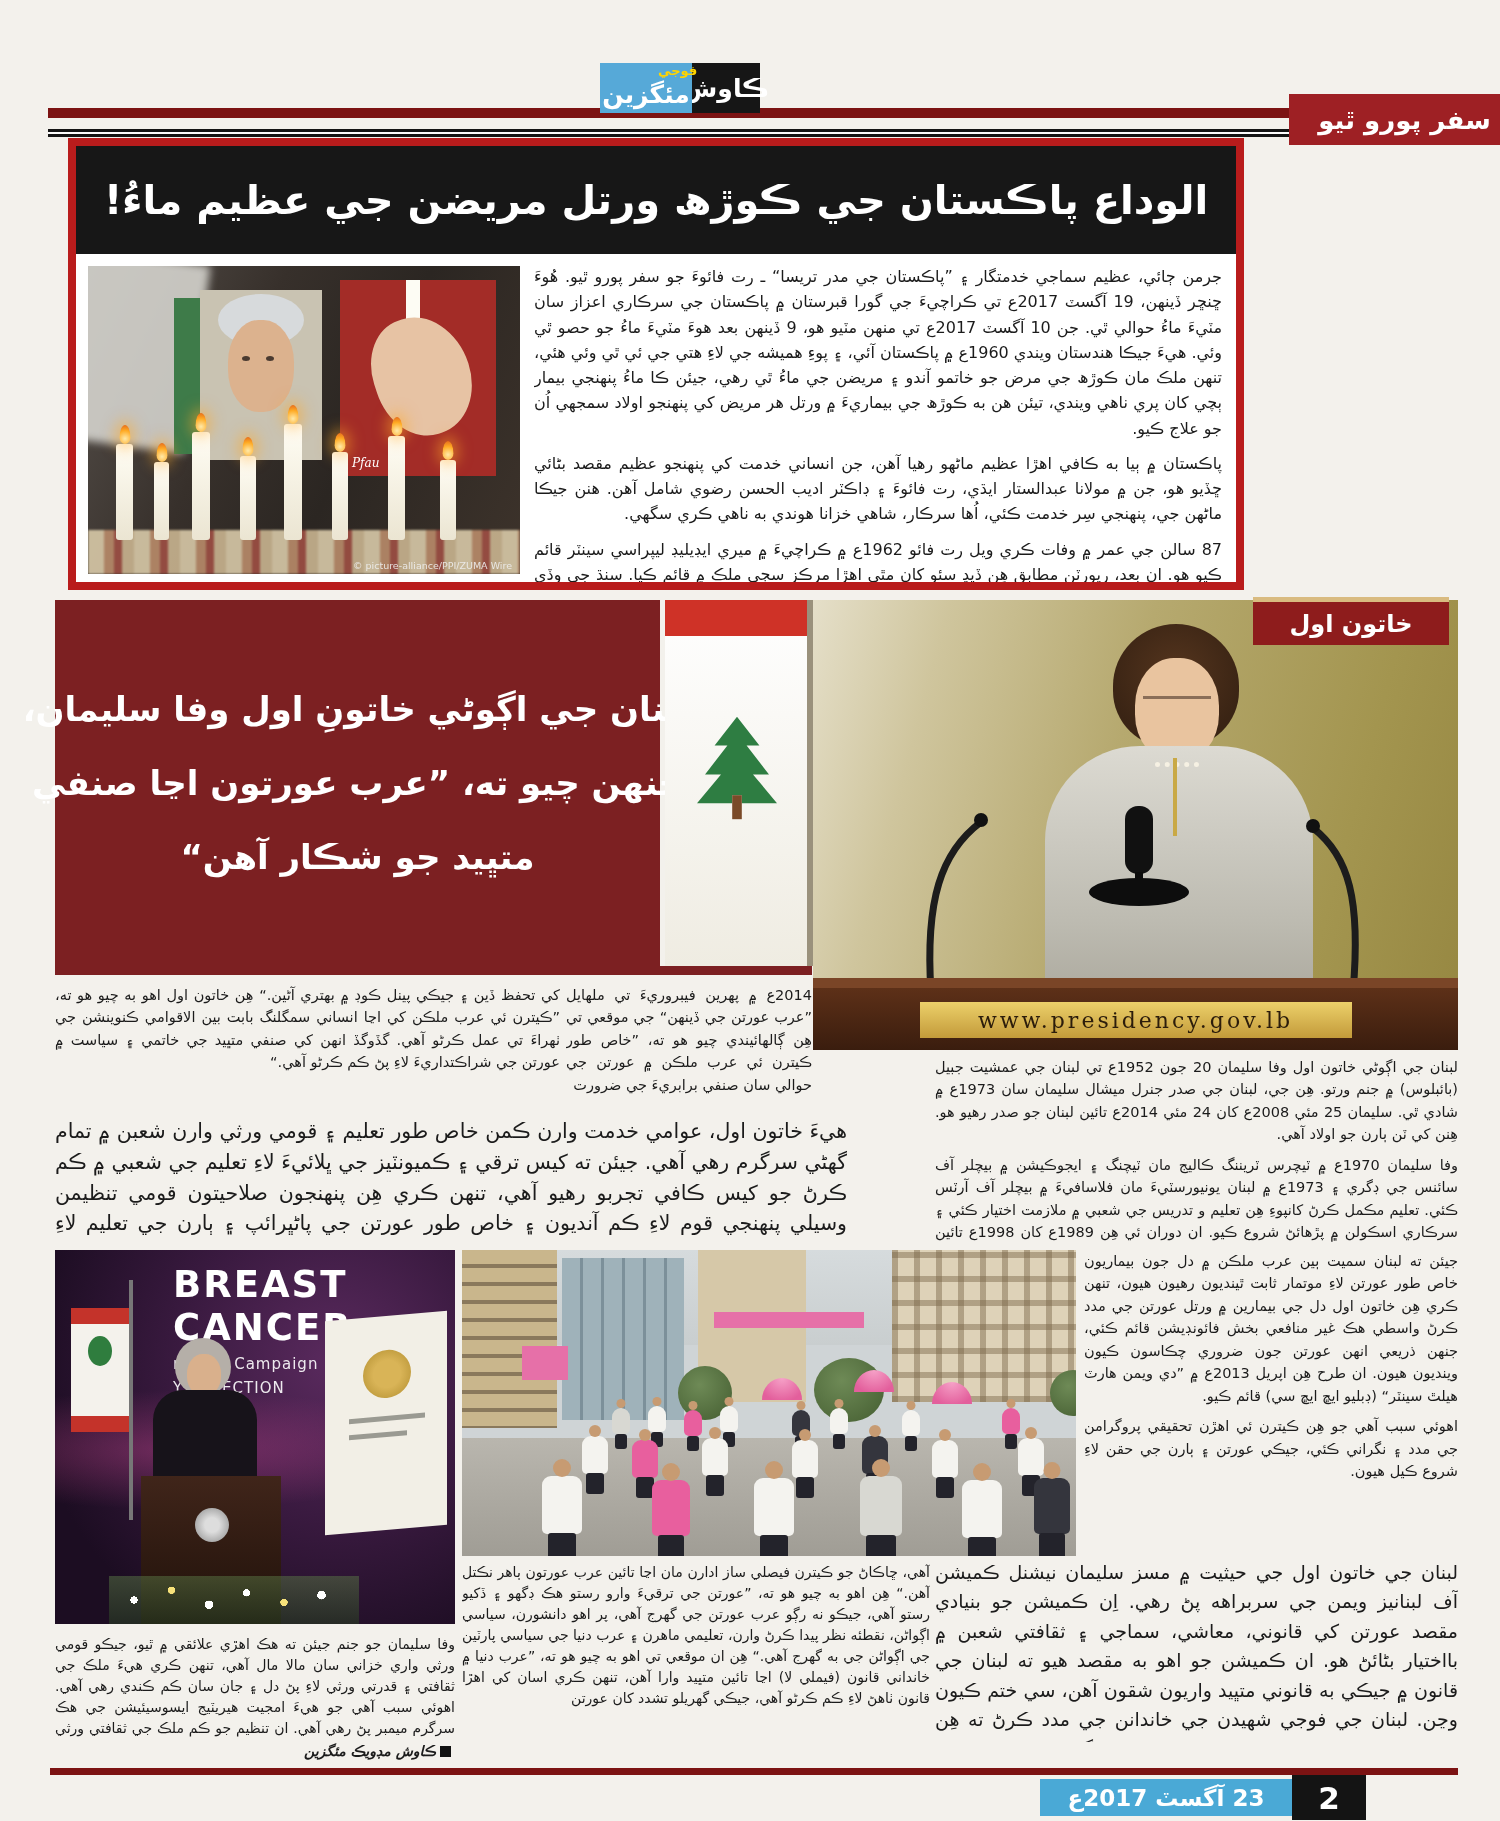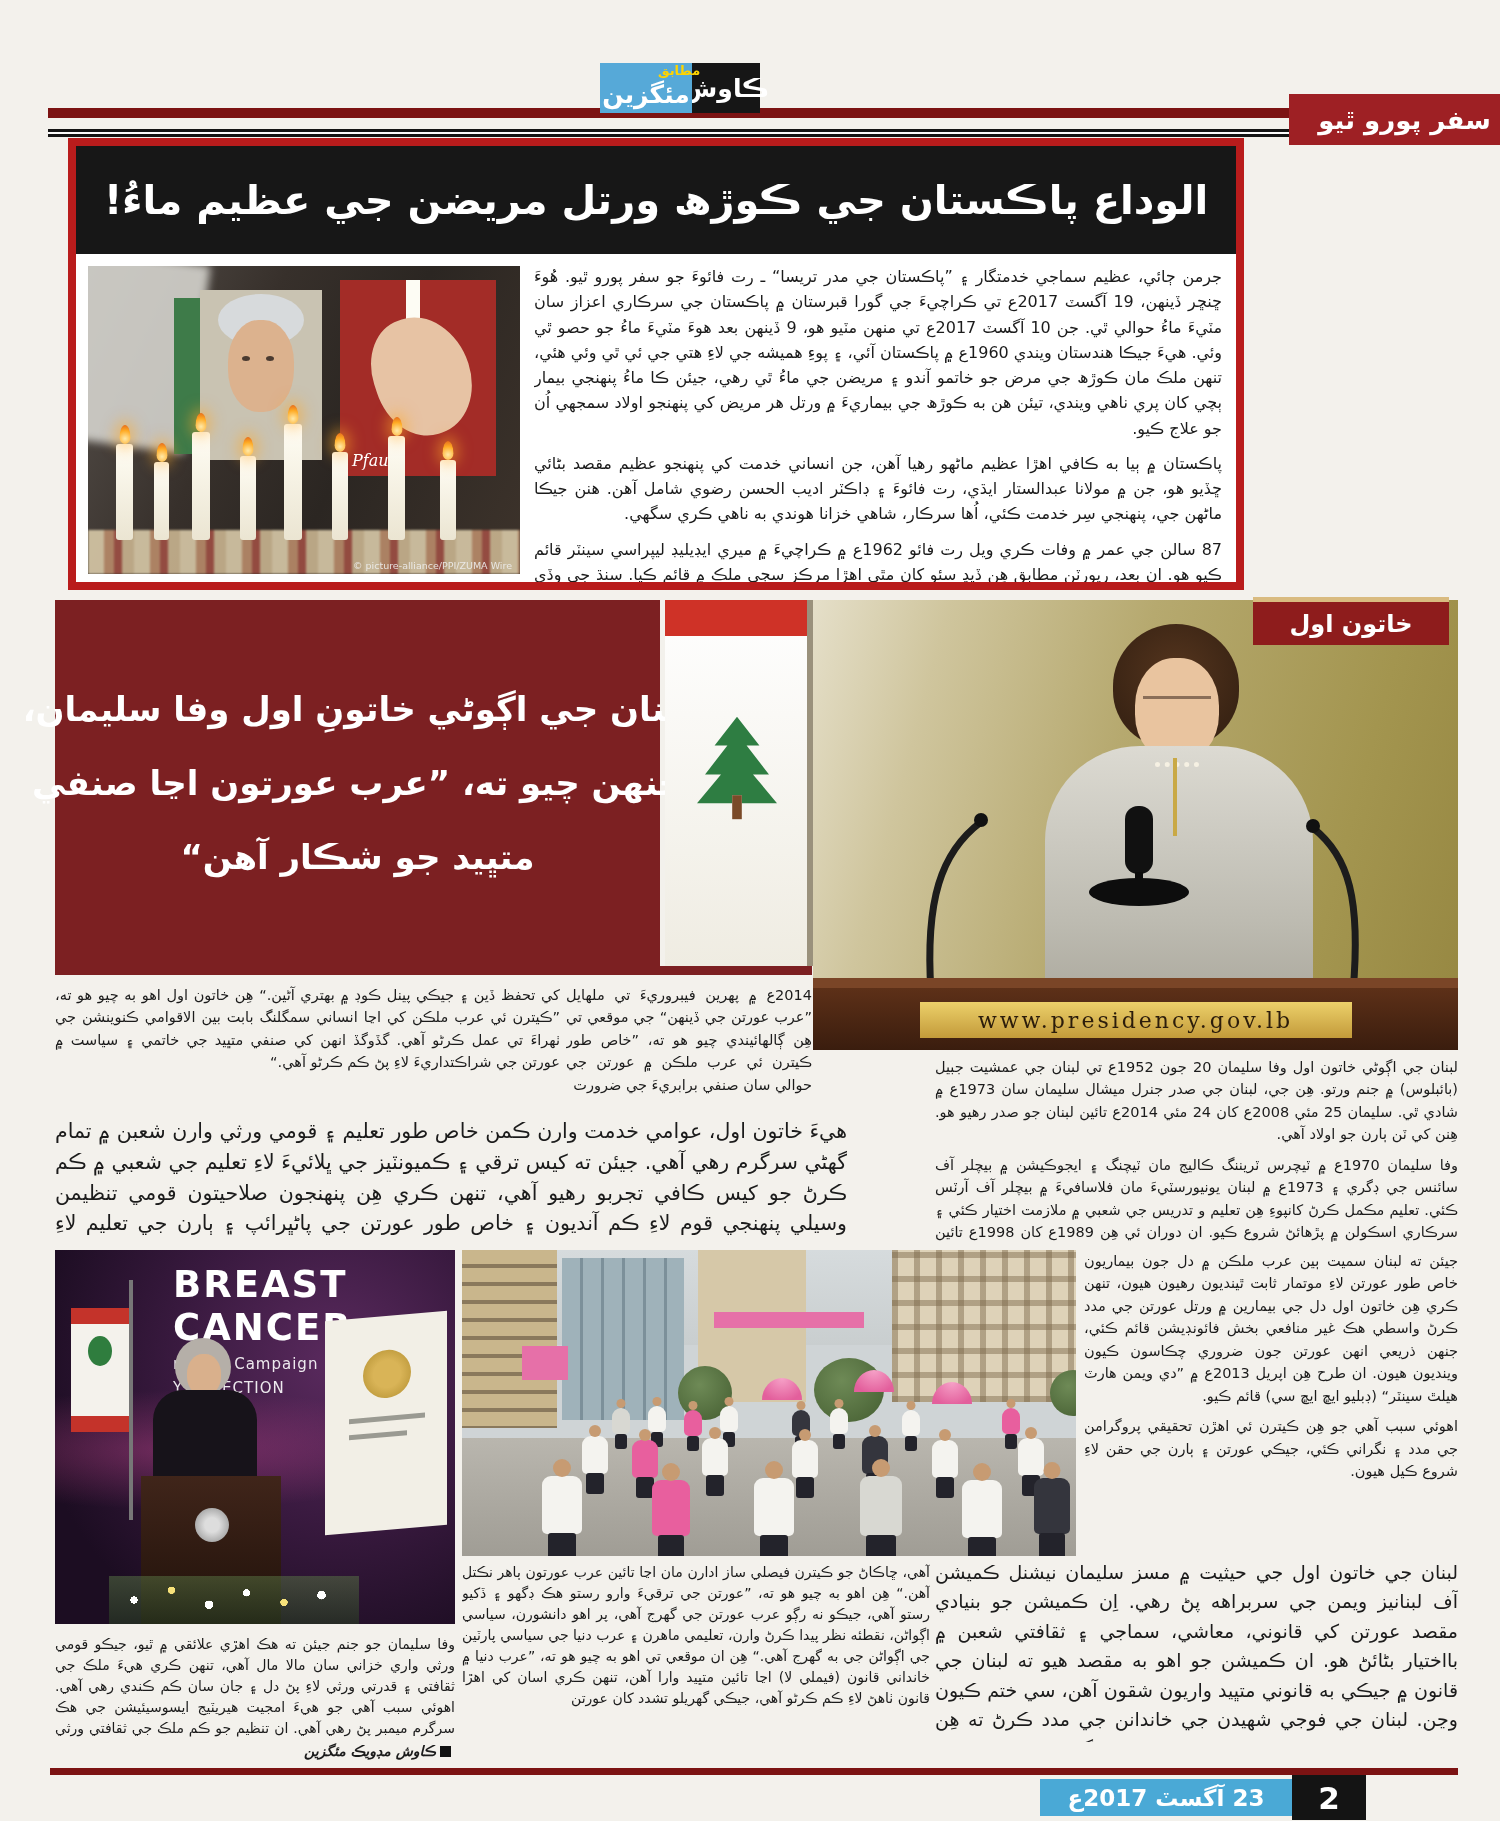--- a/index.html
+++ b/index.html
@@ -38,21 +38,21 @@
   .p1-greencard{position:absolute;left:86px;top:32px;width:30px;height:156px;background:#3e7b49;}
   .p1-card{position:absolute;left:112px;top:24px;width:122px;height:170px;background:#c9c3b2;overflow:hidden;}
   .p1-hair{position:absolute;left:18px;top:4px;width:86px;height:52px;border-radius:50%;background:#d7dadc;}
   .p1-face{position:absolute;left:28px;top:30px;width:66px;height:92px;border-radius:46%;background:#dcb28e;}
   .p1-eye{position:absolute;width:8px;height:5px;border-radius:50%;background:#4a3a30;top:66px;}
   .p1-redcard{position:absolute;left:252px;top:14px;width:156px;height:196px;background:#a32c27;overflow:hidden;}
   .p1-hand{position:absolute;left:34px;top:36px;width:96px;height:120px;border-radius:46% 54% 50% 50%;
            background:#e7c3a4;transform:rotate(-18deg);}
   .p1-candleheld{position:absolute;left:66px;top:-8px;width:14px;height:96px;background:#fdfcf4;border-radius:3px;}
   .p1-pfau{position:absolute;left:12px;bottom:6px;color:#fff;font-family:"DejaVu Serif",serif;
-           font-style:italic;font-size:16px;direction:ltr;}
+           font-style:italic;font-size:12px;direction:ltr;}
   .p1-base{position:absolute;left:0;bottom:0;width:100%;height:44px;opacity:.9;
            background:repeating-linear-gradient(90deg,#d8c9a8 0 16px,#b98b6a 16px 26px,#9e4f44 26px 34px,#c9b490 34px 46px);
            filter:blur(1px);}
   .cnd{position:absolute;bottom:34px;border-radius:3px;background:linear-gradient(180deg,#fffdf4,#ebe5d2);}
   .cnd::before{content:"";position:absolute;top:-19px;left:50%;transform:translateX(-50%);
            width:11px;height:19px;border-radius:50% 50% 50% 50%/65% 65% 35% 35%;
            background:radial-gradient(circle at 50% 72%,#ffe9a8,#ffab24 55%,#e2641a);
            box-shadow:0 0 14px 5px rgba(255,170,40,.5);}
   .p1-credit{position:absolute;right:8px;bottom:3px;color:#eee;font-size:9.5px;direction:ltr;opacity:.9;}
 
@@ -166,21 +166,21 @@
 
   <div class="abs top-rule"></div>
   <div class="abs dbl-line"></div>
   <div class="abs logo">
     <div class="lk">
         <span>ڪاوش</span>
       </div>
     <div class="lm">
         <span>مئگزين</span>
       </div>
-    <span class="ly">مطابق</span>
+    <span class="ly">فوجي</span>
   </div>
   <div class="abs sec-tag">
       <span>سفر پورو ٿيو</span>
     </div>
 
   <div class="abs a1-frame">
     <div class="a1-head">
       <h1>الوداع پاڪستان جي ڪوڙھ ورتل مريضن جي عظيم ماءُ!</h1>
     </div>
     <div class="a1-body">

